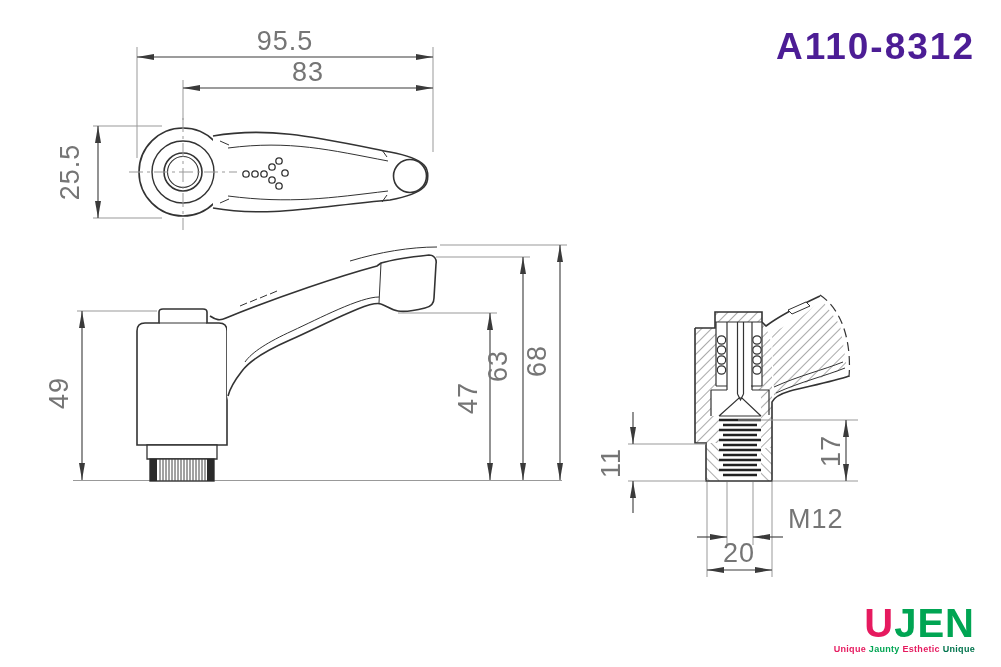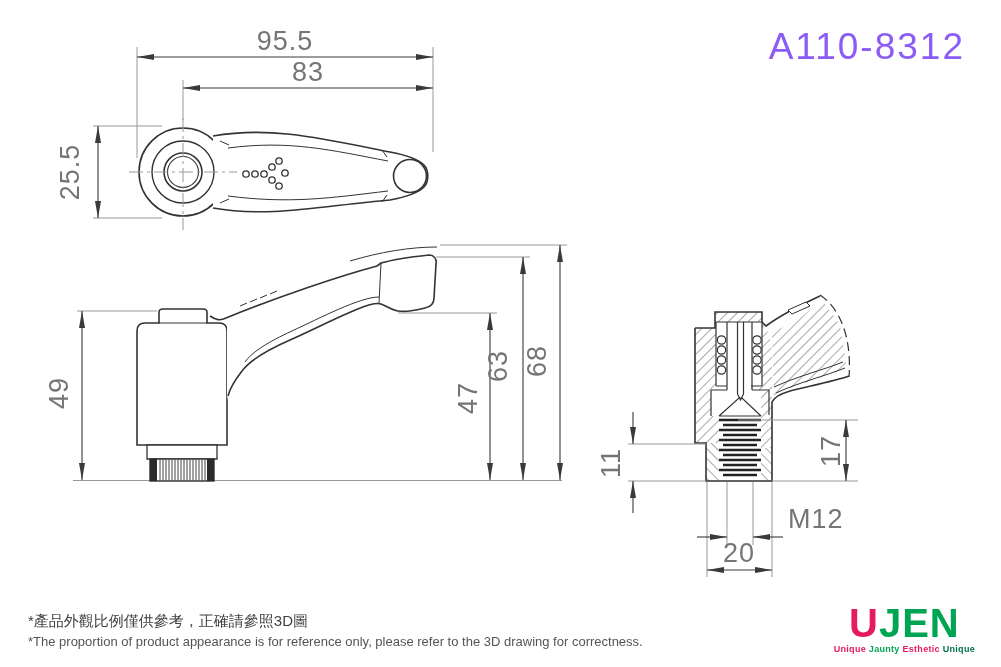--- a/index.html
+++ b/index.html
@@ -1,24 +1,24 @@
 <!DOCTYPE html>
 <html><head>
 <meta charset="utf-8">
 <style>
   html,body{margin:0;padding:0;background:#ffffff;}
   body{width:1001px;height:667px;position:relative;overflow:hidden;
        font-family:"Liberation Sans", sans-serif;}
   .page{position:absolute;inset:0;background:#fff;}
-  .part-number{position:absolute;top:26px;right:36px;font-size:37px;font-weight:400;
-       letter-spacing:2px;color:#8b5cf6;}
+  .part-number{position:absolute;top:26px;right:26px;font-size:37px;font-weight:700;
+       letter-spacing:2px;color:#4c1d95;}
   .footer{position:absolute;left:28px;bottom:18px;color:#4a4a4a;}
   .footer .zh{font-size:15px;margin-bottom:3px;color:#3f3f3f;}
   .footer .en{font-size:13px;color:#555;}
-  .logo{position:absolute;right:26px;bottom:13px;text-align:center;line-height:1;}
+  .logo{position:absolute;right:26px;bottom:13px;text-align:right;line-height:1;}
   .logo .word{font-size:40px;font-weight:700;letter-spacing:1px;}
   .logo .u{color:#e61a5f;}
   .logo .jen{color:#00a553;}
   .logo .tagline{margin-top:2px;font-size:9px;font-weight:700;letter-spacing:0.3px;}
   .logo .tg-red{color:#e61a5f;margin-top:36px;}
   .logo .tg-green{color:#00a553;}
   .logo .tg-dgreen{color:#00734c;}
   svg text{font-family:"Liberation Sans", sans-serif;fill:#757575;}
   .dimtxt{font-size:27px;letter-spacing:1px;}
 </style>
@@ -163,24 +163,20 @@
       <line x1="783" y1="537" x2="753" y2="537" stroke="#3a3a3a" stroke-width="1.1" marker-end="url(#ae)"></line>
       <line x1="707" y1="570" x2="772" y2="570" stroke="#3a3a3a" stroke-width="1.1" marker-start="url(#as)" marker-end="url(#ae)"></line>
       <text class="dimtxt" transform="translate(620,463) rotate(-90)" text-anchor="middle">11</text>
       <text class="dimtxt" transform="translate(840,451) rotate(-90)" text-anchor="middle">17</text>
       <text class="dimtxt" x="788" y="528" text-anchor="start">M12</text>
       <text class="dimtxt" x="739" y="562" text-anchor="middle">20</text>
     </g>
   </g>
 </svg>
 
-<div class="footer">
-  <div class="zh">*產品外觀比例僅供參考，正確請參照3D圖</div>
-  <div class="en">*The proportion of product appearance is for reference only, please refer to the 3D drawing for correctness.</div>
-</div>
 
 <div class="logo">
   <div class="word"><span class="u">U</span><span class="jen">JEN</span></div>
   <div class="tagline">
     <span class="tg-red">Unique</span>
     <span class="tg-green">Jaunty</span>
     <span class="tg-red">Esthetic</span>
     <span class="tg-dgreen">Unique</span>
   </div>
 </div>

